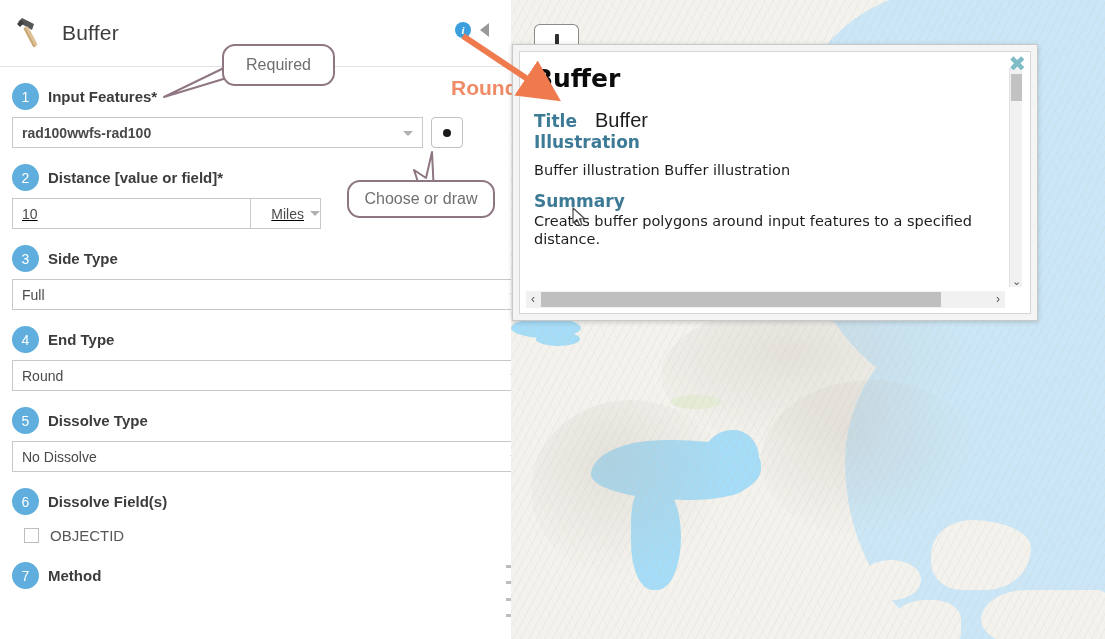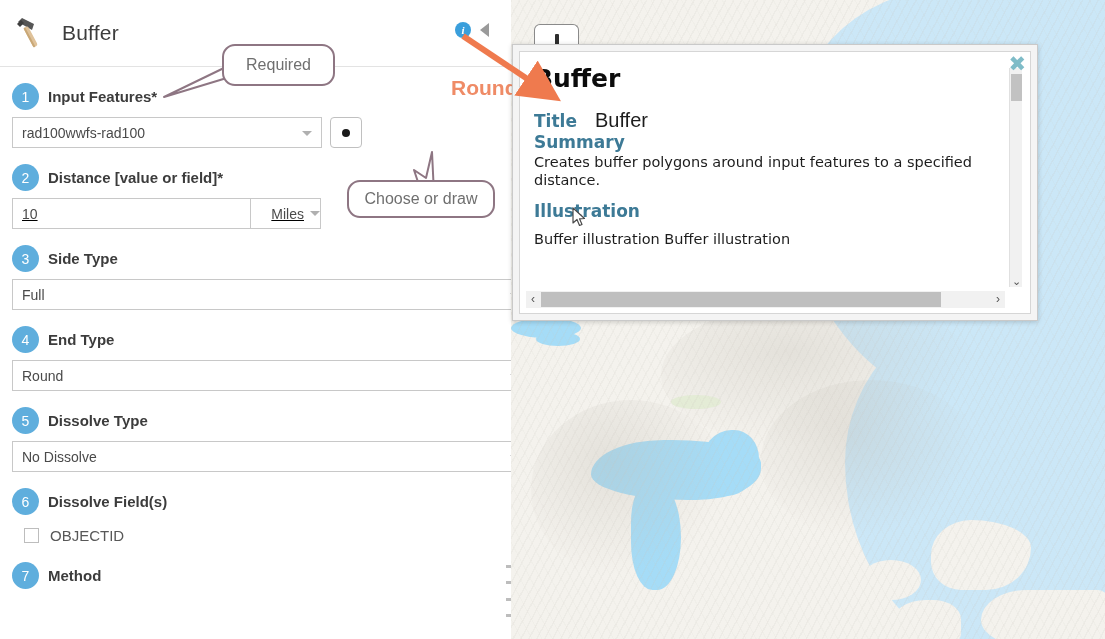--- a/index.html
+++ b/index.html
@@ -115,21 +115,21 @@
     position: relative; height: 31px; border: 1px solid #c8c8c8; background: #fff;
     display: flex; align-items: center; padding: 0 26px 0 9px;
     font-size: 14px; color: #4a4a4a; cursor: pointer;
   }
   .select-box .caret {
     position: absolute; right: 9px; top: 50%; margin-top: -2px;
     width: 0; height: 0;
     border-left: 5px solid transparent; border-right: 5px solid transparent;
     border-top: 5px solid #b0b0b0;
   }
-  .w-input { width: 310px; }
+  .w-input { width: 411px; font-weight: bold; }
   .w-full { width: 518px; }
 
   .draw-btn {
     width: 32px; height: 31px; border: 1px solid #c0c0c0; border-radius: 4px;
     background: #fff; display: flex; align-items: center; justify-content: center;
     cursor: pointer;
   }
   .draw-dot { width: 8px; height: 8px; border-radius: 50%; background: #1a1a1a; }
 
   .text-input {
@@ -420,27 +420,27 @@
 
       <div class="dialog-content">
         <div class="dlg-h1">Buffer</div>
 
         <div class="dlg-title-row">
           <span class="dlg-h2">Title</span>
           <span class="dlg-title-val">Buffer</span>
         </div>
 
         <div class="dlg-sec">
+          <div class="dlg-h2 dlg-illus-h">Illustration</div>
+          <p class="dlg-p dlg-illus-p">Buffer illustration Buffer illustration</p>
+        </div>
+
+        <div class="dlg-sec">
           <div class="dlg-h2">Summary</div>
           <p class="dlg-p">Creates buffer polygons around input features to a specified distance.</p>
-        </div>
-
-        <div class="dlg-sec">
-          <div class="dlg-h2 dlg-illus-h">Illustration</div>
-          <p class="dlg-p dlg-illus-p">Buffer illustration Buffer illustration</p>
         </div>
       </div>
 
       <div class="vscroll">
         <span class="arrow-up">⌃</span>
         <span class="thumb"></span>
         <span class="arrow-dn">⌄</span>
       </div>
 
       <div class="hscroll">

